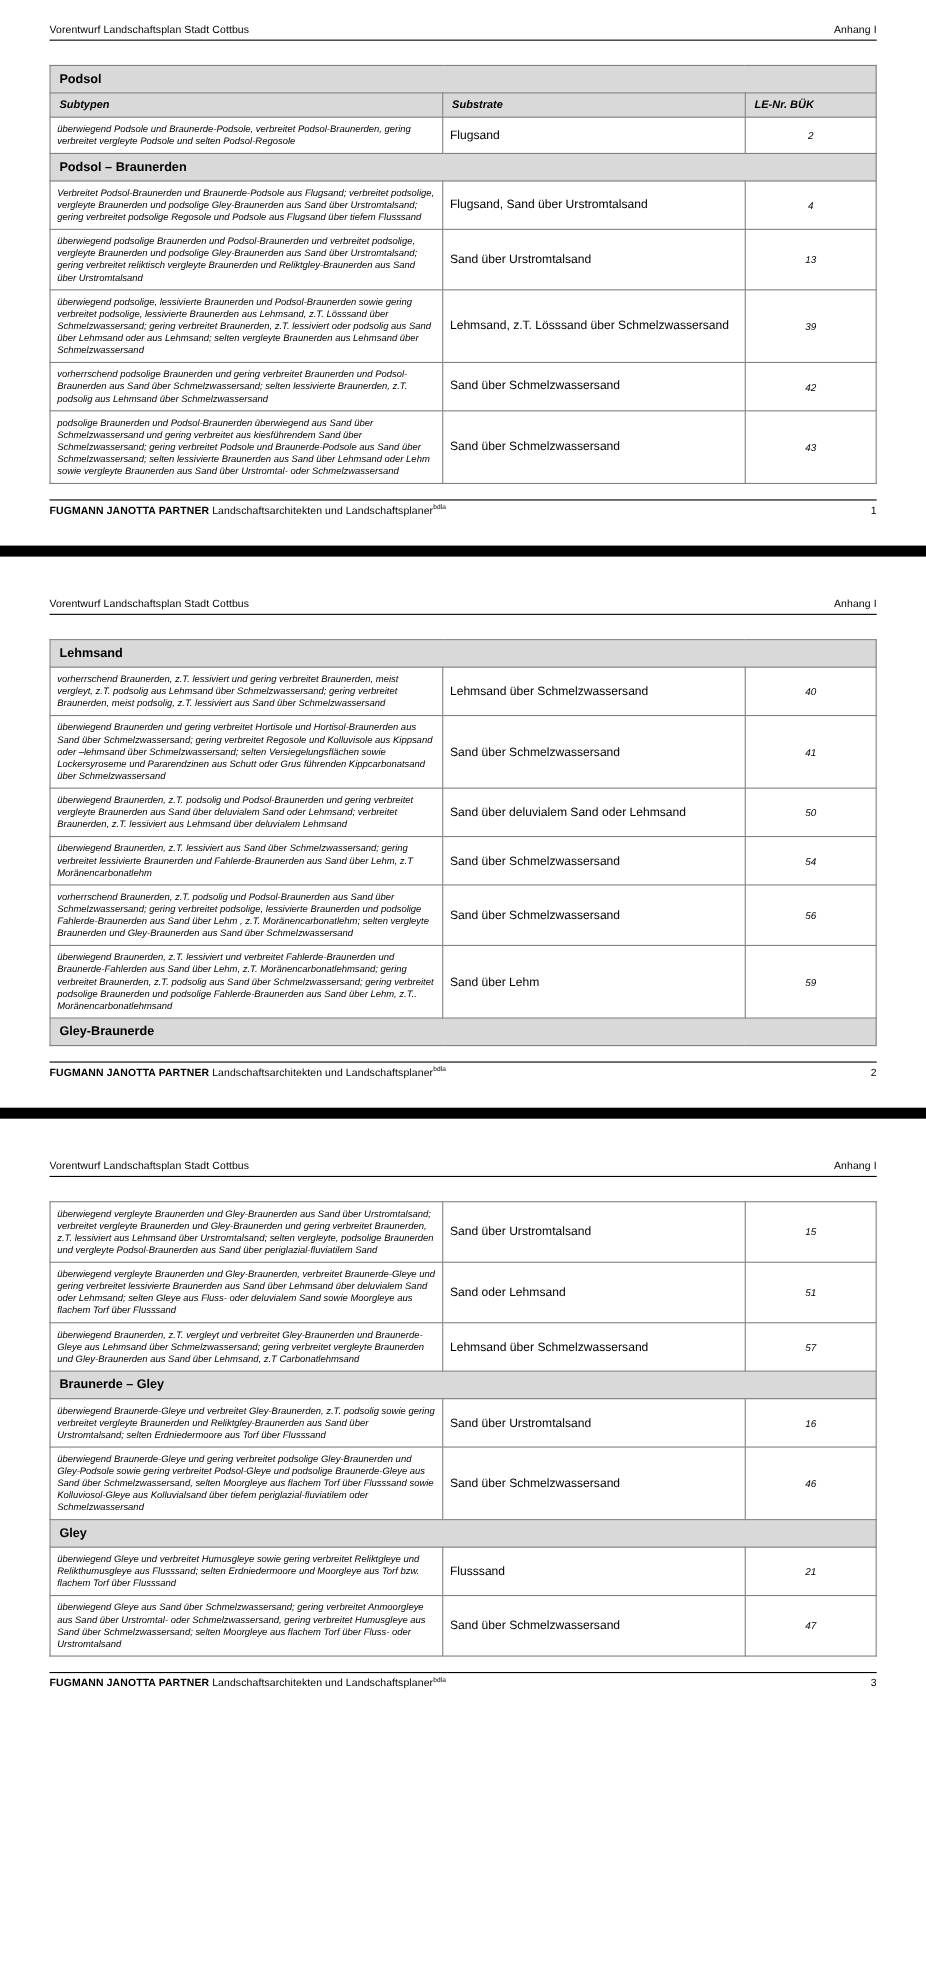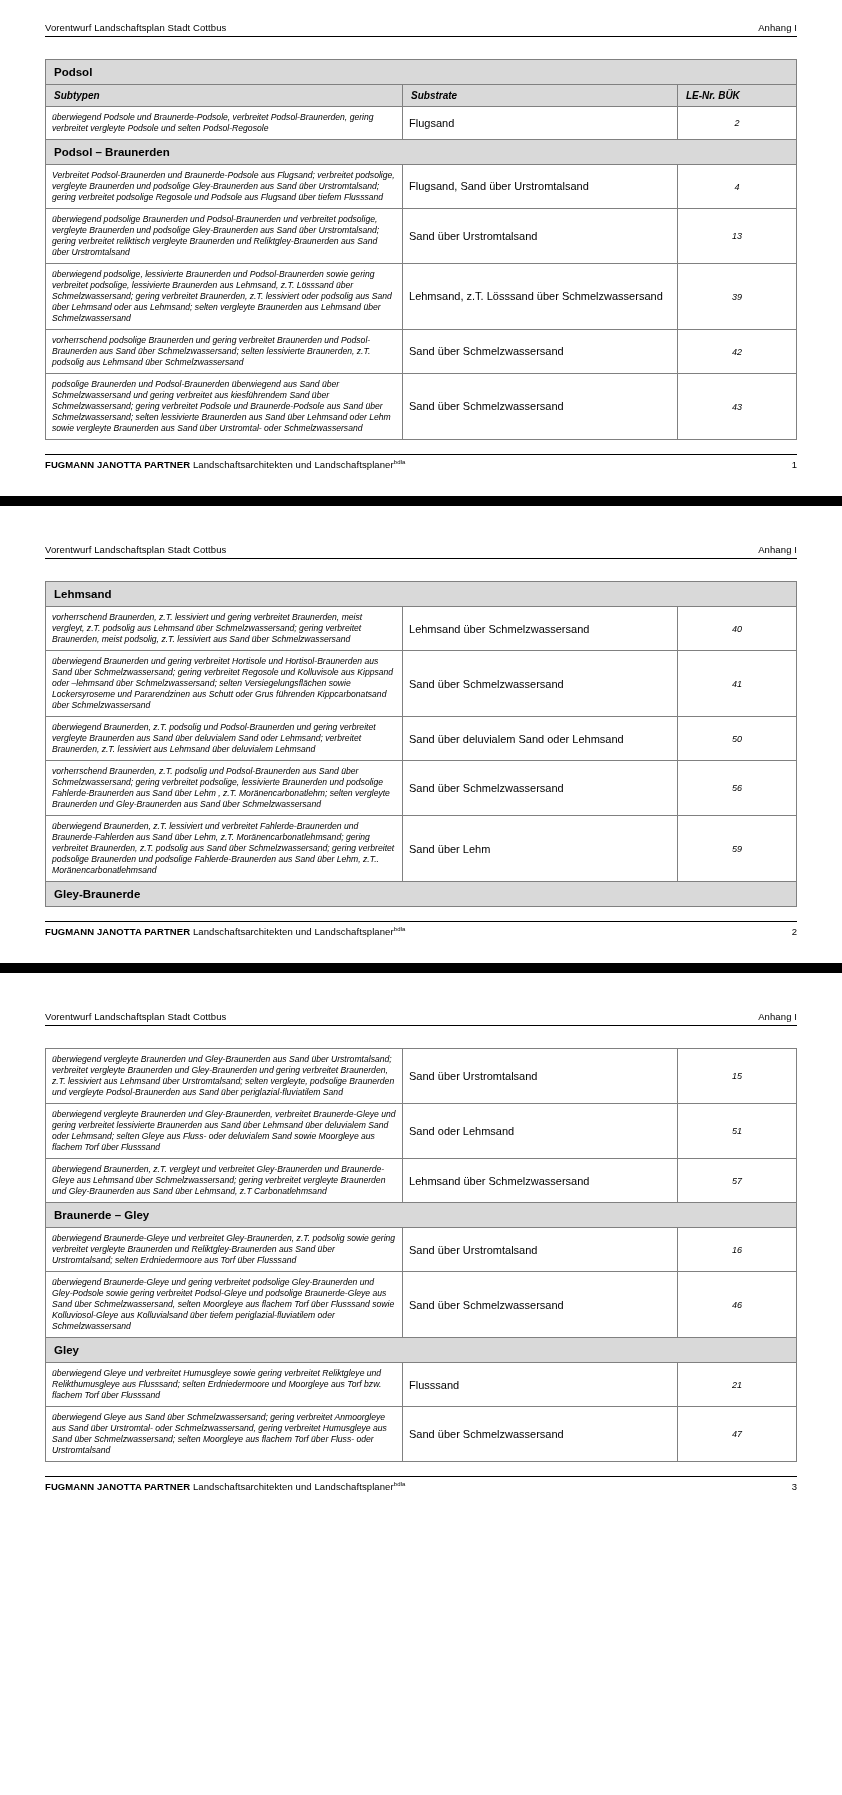--- a/index.html
+++ b/index.html
@@ -199,20 +199,25 @@
         <td class="subtyp">überwiegend Braunerden und gering verbreitet Hortisole und Hortisol-Braunerden aus Sand über Schmelzwassersand; gering verbreitet Regosole und Kolluvisole aus Kippsand oder –lehmsand über Schmelzwassersand; selten Versiegelungsflächen sowie Lockersyroseme und Pararendzinen aus Schutt oder Grus führenden Kippcarbonatsand über Schmelzwassersand</td>
         <td class="substrat">Sand über Schmelzwassersand</td>
         <td class="lenr">41</td>
       </tr>
       <tr>
         <td class="subtyp">überwiegend Braunerden, z.T. podsolig und Podsol-Braunerden und  gering verbreitet vergleyte Braunerden aus Sand über deluvialem Sand oder Lehmsand; verbreitet Braunerden, z.T. lessiviert aus Lehmsand über deluvialem Lehmsand</td>
         <td class="substrat">Sand über deluvialem Sand oder Lehmsand</td>
         <td class="lenr">50</td>
       </tr>
       <tr>
+        <td class="subtyp">überwiegend Braunerden, z.T. lessiviert aus Sand über Schmelzwassersand; gering verbreitet lessivierte Braunerden und Fahlerde-Braunerden aus Sand über Lehm, z.T Moränencarbonatlehm</td>
+        <td class="substrat">Sand über Schmelzwassersand</td>
+        <td class="lenr">54</td>
+      </tr>
+      <tr>
         <td class="subtyp">vorherrschend Braunerden, z.T. podsolig und Podsol-Braunerden aus Sand über Schmelzwassersand; gering verbreitet podsolige, lessivierte Braunerden und podsolige Fahlerde-Braunerden aus Sand über Lehm , z.T. Moränencarbonatlehm; selten vergleyte Braunerden und Gley-Braunerden aus Sand über Schmelzwassersand</td>
         <td class="substrat">Sand über Schmelzwassersand</td>
         <td class="lenr">56</td>
       </tr>
       <tr>
         <td class="subtyp">überwiegend Braunerden, z.T. lessiviert und verbreitet Fahlerde-Braunerden und Braunerde-Fahlerden aus Sand über Lehm, z.T. Moränencarbonatlehmsand; gering verbreitet Braunerden, z.T. podsolig aus Sand über Schmelzwassersand; gering verbreitet podsolige Braunerden und podsolige Fahlerde-Braunerden aus Sand über Lehm, z.T.. Moränencarbonatlehmsand</td>
         <td class="substrat">Sand über Lehm</td>
         <td class="lenr">59</td>
       </tr>
       <tr class="section">

